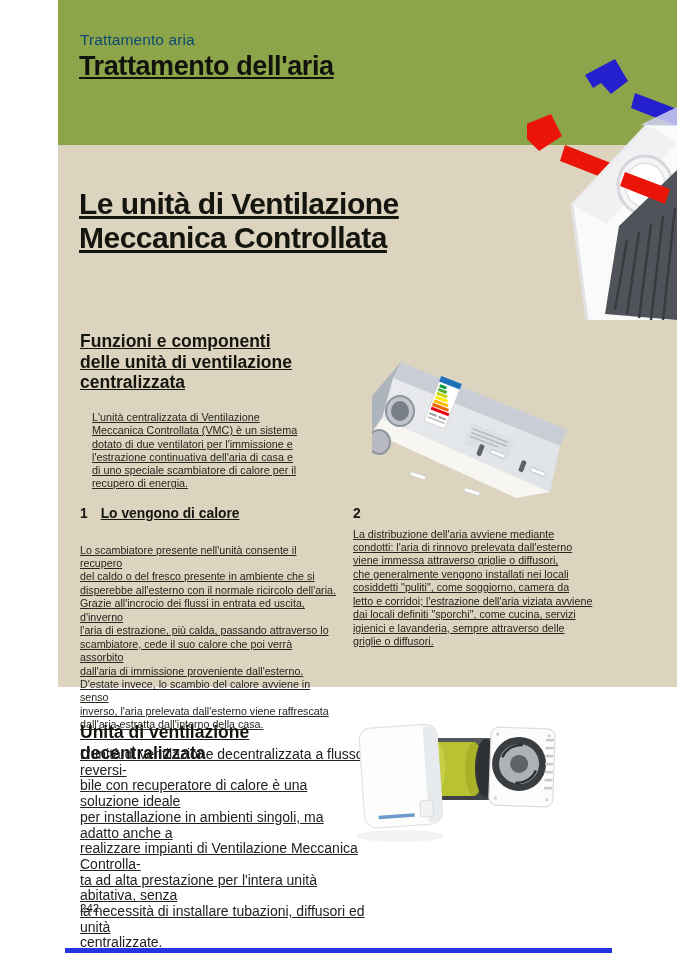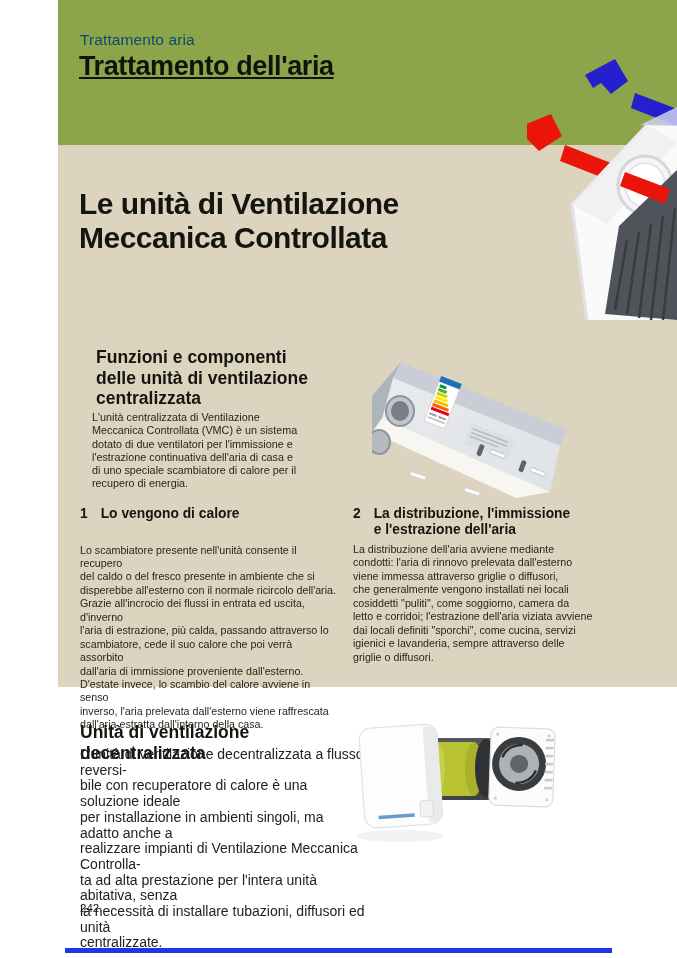--- a/index.html
+++ b/index.html
@@ -3,21 +3,21 @@
 <meta charset="utf-8">
 <style>
   html,body{margin:0;padding:0;}
   body{
     width:677px;height:958px;position:relative;overflow:hidden;
     background:#ffffff;color:#1a1a18;
     font-family:"Liberation Sans", sans-serif;
     -webkit-font-smoothing:antialiased;
   }
   .abs{position:absolute;}
-  .pre{white-space:pre-line;}
+  .pre{white-space:pre-line;text-decoration:underline;}
 
   
   .color-block{left:58px;top:0;width:619px;height:687px;background:#DCD4BF;}
   .green-band{left:0;top:0;width:100%;height:145px;background:#8CA44A;}
 
   .kicker{left:80px;top:31px;font-size:15.5px;letter-spacing:.1px;color:#0c4a6e;}
   .chapter-title{left:79px;top:51px;font-size:27px;font-weight:bold;letter-spacing:-.4px;color:#12120d;text-decoration:underline;}
 
   .hero-title{left:79px;top:187px;font-size:30px;line-height:34px;font-weight:bold;letter-spacing:-.5px;color:#15150f;}
 
@@ -75,21 +75,21 @@
   <line x1="124" y1="194" x2="112" y2="288" stroke="#383b40" stroke-width="2.5"></line>
   <line x1="136" y1="186" x2="124" y2="290" stroke="#383b40" stroke-width="2.5"></line>
   <line x1="148" y1="178" x2="136" y2="290" stroke="#383b40" stroke-width="2.5"></line>
 
   <polygon points="98,142 143,159 138,174 93,156" fill="#EA1508"></polygon>
 </svg>
 
 <h1 class="abs hero-title pre" style="margin:0">Le unità di Ventilazione
 Meccanica Controllata</h1>
 
-<h2 class="abs sec-heading funzioni-heading pre" style="margin:16px">Funzioni e componenti
+<h2 class="abs sec-heading funzioni-heading pre" style="margin:0">Funzioni e componenti
 delle unità di ventilazione
 centralizzata</h2>
 <p class="abs funzioni-body pre" style="margin:12px">L'unità centralizzata di Ventilazione
 Meccanica Controllata (VMC) è un sistema
 dotato di due ventilatori per l'immissione e
 l'estrazione continuativa dell'aria di casa e
 di uno speciale scambiatore di calore per il
 recupero di energia.</p>
 
 <svg class="abs fig-central" width="212" height="142" viewBox="0 0 212 142" aria-hidden="true">
@@ -157,22 +157,20 @@
 scambiatore, cede il suo calore che poi verrà assorbito
 dall'aria di immissione proveniente dall'esterno.
 D'estate invece, lo scambio del calore avviene in senso
 inverso, l'aria prelevata dall'esterno viene raffrescata
 dall'aria estratta dall'interno della casa.</p>
 </div>
 
 <div class="abs num-col col-2">
   <div class="num-head">
     <span>2</span>
-    <span class="pre">La distribuzione, l'immissione
-e l'estrazione dell'aria</span>
   </div>
   <p class="col-body pre" style="margin:6px 0 0 0">La distribuzione dell'aria avviene mediante
 condotti: l'aria di rinnovo prelevata dall'esterno
 viene immessa attraverso griglie o diffusori,
 che generalmente vengono installati nei locali
 cosiddetti "puliti", come soggiorno, camera da
 letto e corridoi; l'estrazione dell'aria viziata avviene
 dai locali definiti "sporchi", come cucina, servizi
 igienici e lavanderia, sempre attraverso delle
 griglie o diffusori.</p>

